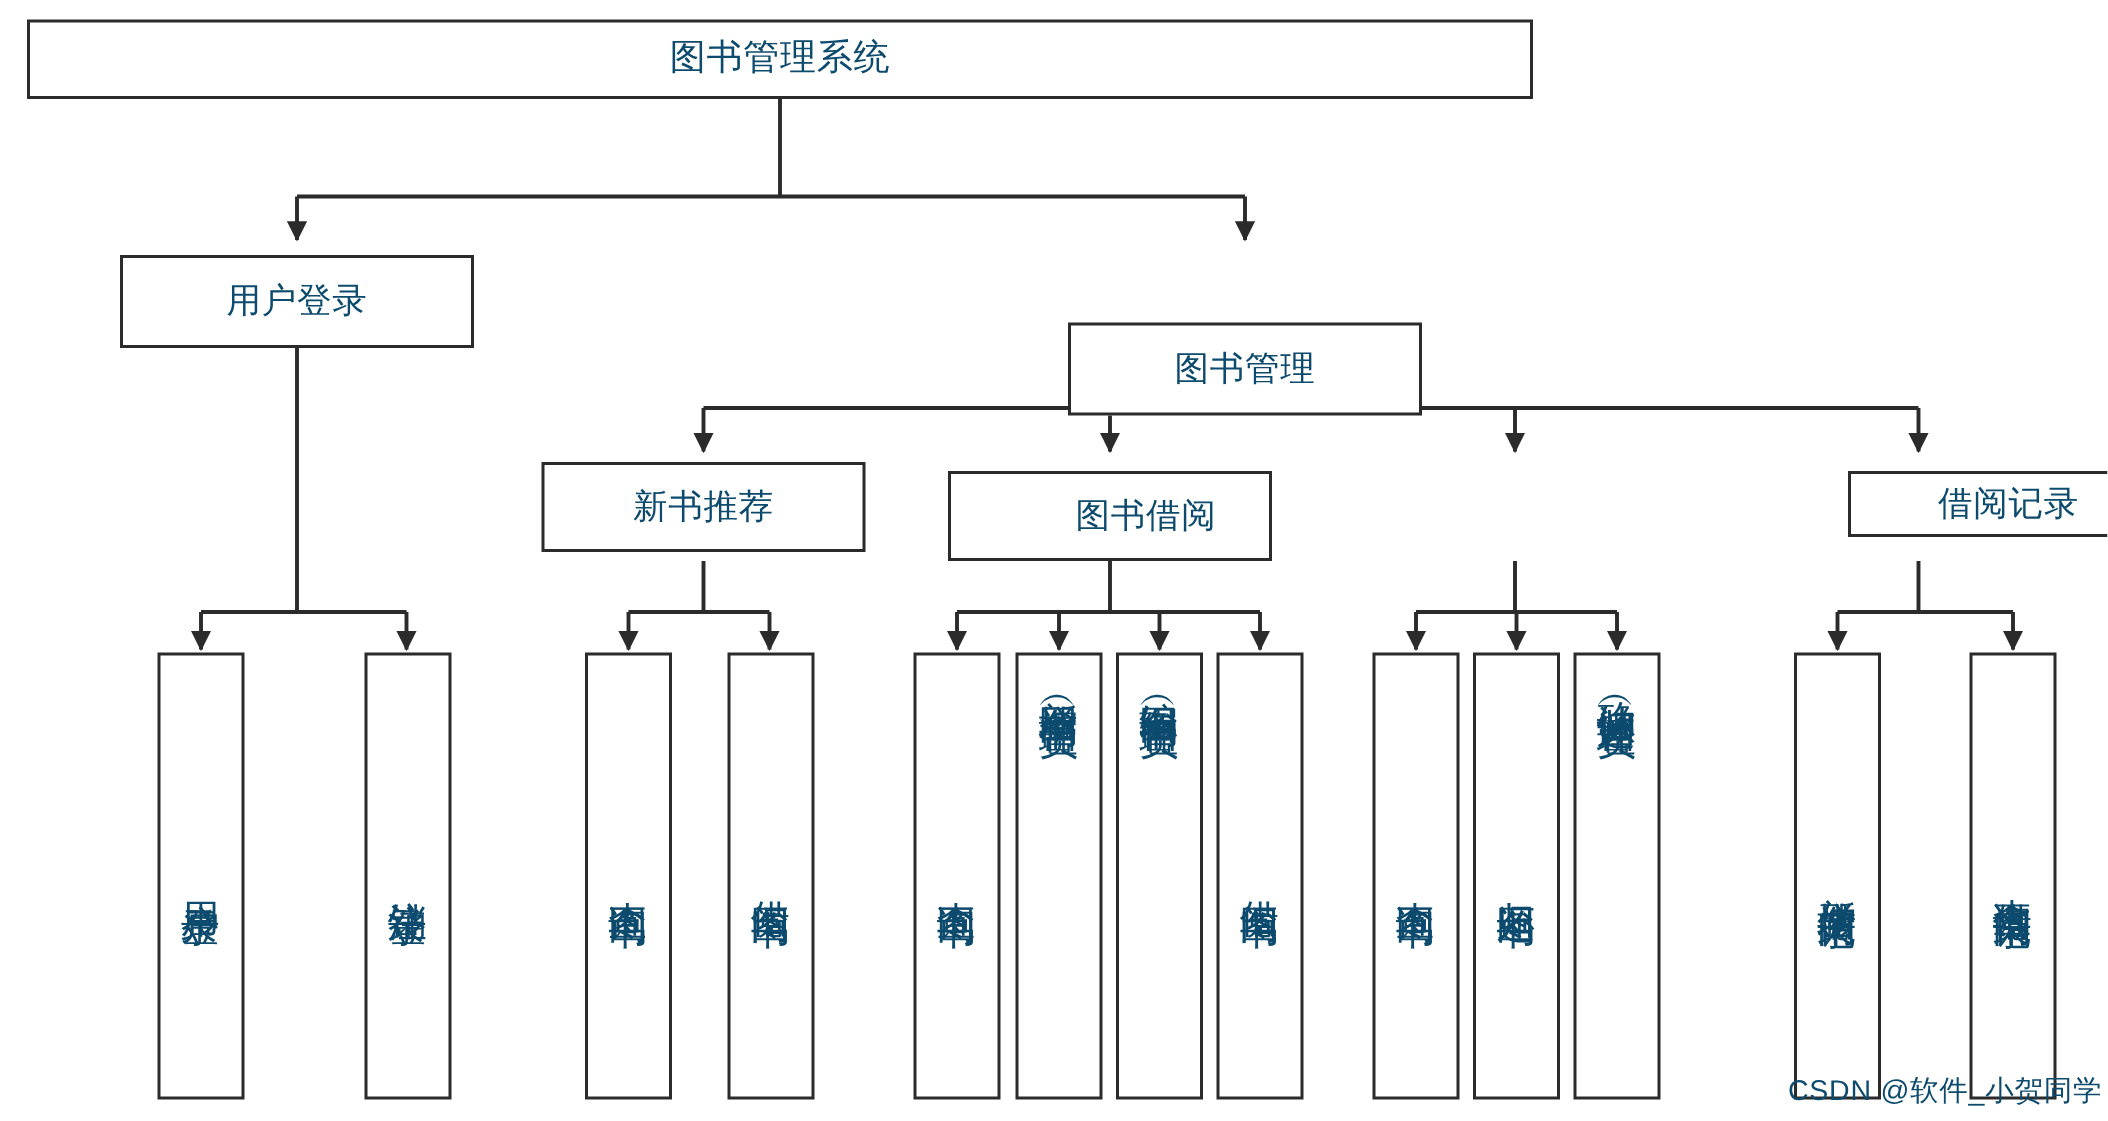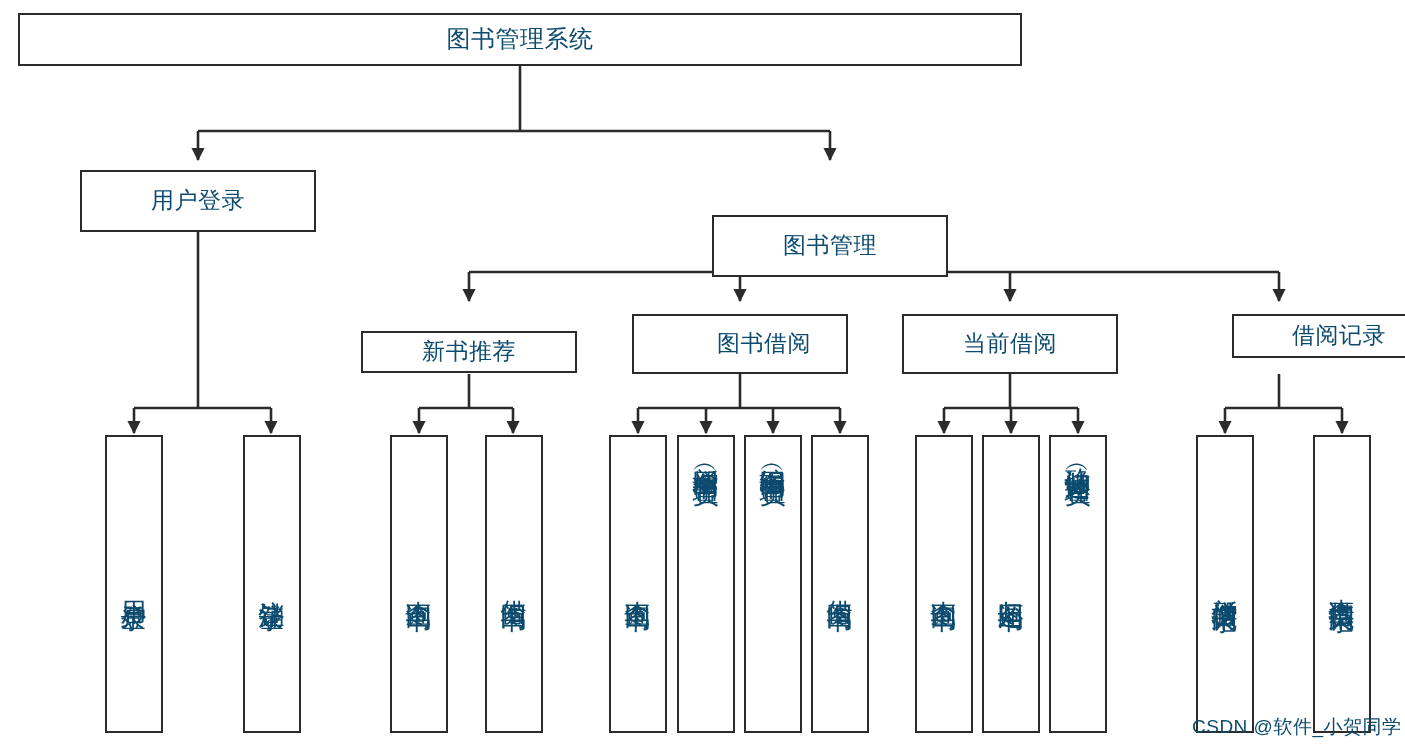--- a/index.html
+++ b/index.html
@@ -136,29 +136,26 @@
     <span class="node-label">图书管理系统</span>
   </div>
 
   <div class="node horiz" style="left:80px; top:170px; width:236px; height:62px;">
     <span class="node-label">用户登录</span>
   </div>
   <div class="node horiz" style="left:712px; top:170px; width:236px; height:62px;margin-top:45px;">
     <span class="node-label">图书管理</span>
   </div>
 
-  <div class="node horiz" style="left:361px; top:331px; width:216px; height:42px;">
+  <div class="node horiz" style="left:361px; top:308px; width:216px; height:60px;">
     <span class="node-label">新书推荐</span>
   </div>
   <div class="node horiz" style="left:632px; top:314px; width:216px; height:60px;padding-left:48px;">
     <span class="node-label">图书借阅</span>
   </div>
-  <div class="node horiz" style="left:902px; top:314px; width:216px; height:60px;">
-    <span class="node-label">当前借阅</span>
-  </div>
   <div class="node horiz" style="left:1232px; top:314px; width:214px; height:44px;">
     <span class="node-label">借阅记录</span>
   </div>
 
   <div class="node vert center-text" style="left:105px; top:435px; width:58px; height:298px;">
     <span class="node-label">用户登录</span>
   </div>
   <div class="node vert center-text" style="left:243px; top:435px; width:58px; height:298px;">
     <span class="node-label">注销登录</span>
   </div>

